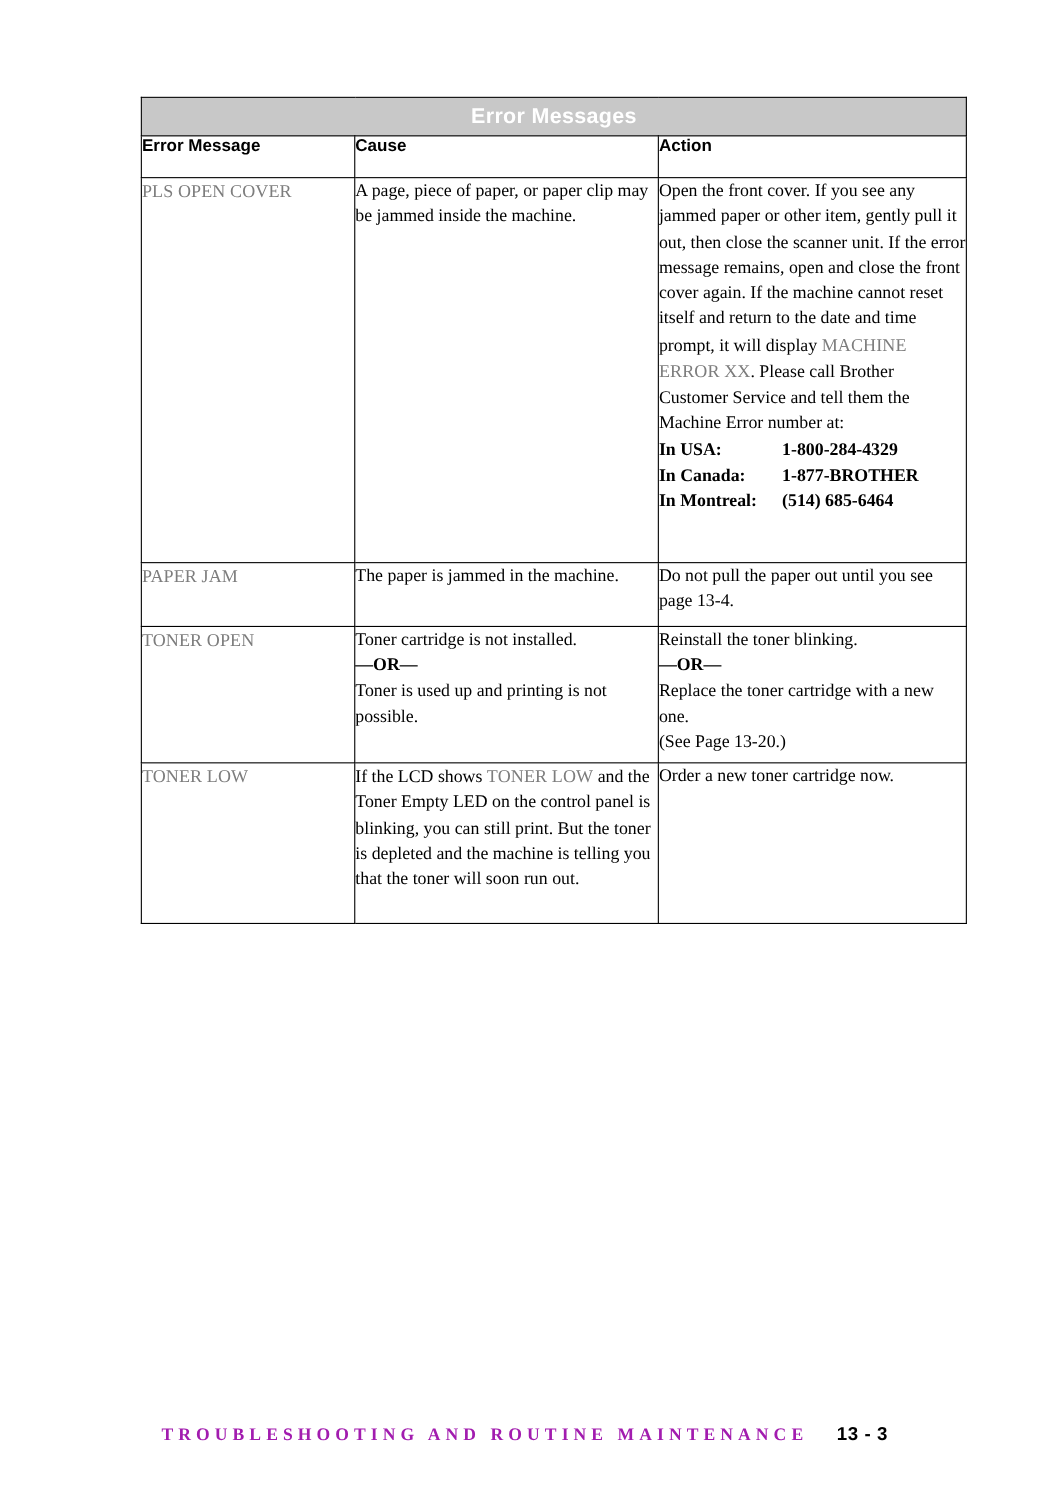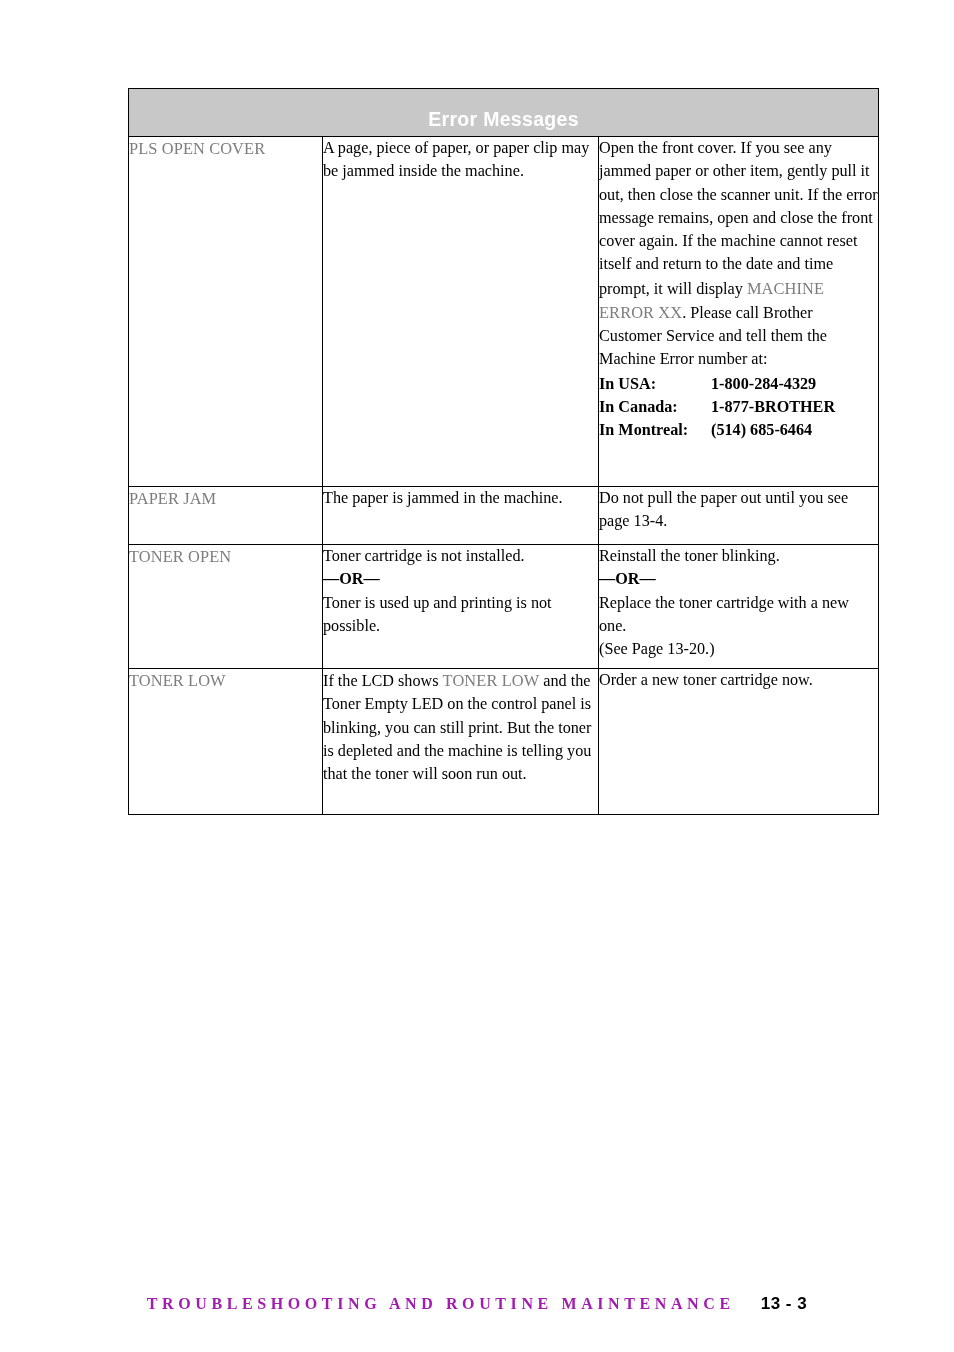--- a/index.html
+++ b/index.html
@@ -44,21 +44,20 @@
     vertical-align: middle;
   }
   .title-band .title-text {
     font-family: "Liberation Sans", sans-serif;
     font-weight: bold;
     font-size: 19.5px;
     color: #ffffff;
     letter-spacing: 0.3px;
     line-height: 34px;
     display: block;
-    margin-top: 13px;
   }
 
   .col-head {
     height: 38px;
     vertical-align: middle;
     padding: 0 8px;
     background: #ffffff;
   }
   .col-head span {
     font-family: "Liberation Sans", sans-serif;
@@ -146,20 +145,31 @@
         <col class="c3">
     </colgroup>
     <tbody>
 
       <tr>
         <td class="title-band" colspan="3">
           <span class="title-text">Error Messages</span>
         </td>
       </tr>
 
+      <tr>
+        <td class="col-head">
+          <span>Error Message</span>
+        </td>
+        <td class="col-head">
+          <span>Cause</span>
+        </td>
+        <td class="col-head">
+          <span>Action</span>
+        </td>
+      </tr>
 
       <tr class="r-open">
         <td class="cell code-cell">
           <span class="code">PLS OPEN COVER</span>
         </td>
         <td class="cell">
           <p>A page, piece of paper, or paper clip may be jammed inside the machine.</p>
         </td>
         <td class="cell">
           <p><span>Open the front cover. If you see any jammed paper or other item, gently pull it out, then close the scanner unit. If the error message remains, open and close the front cover again. If the machine cannot reset itself and return to the date and time prompt, it will display </span><span class="code">MACHINE ERROR XX</span><span>. Please call Brother Customer Service and tell them the Machine Error number at:</span></p>

